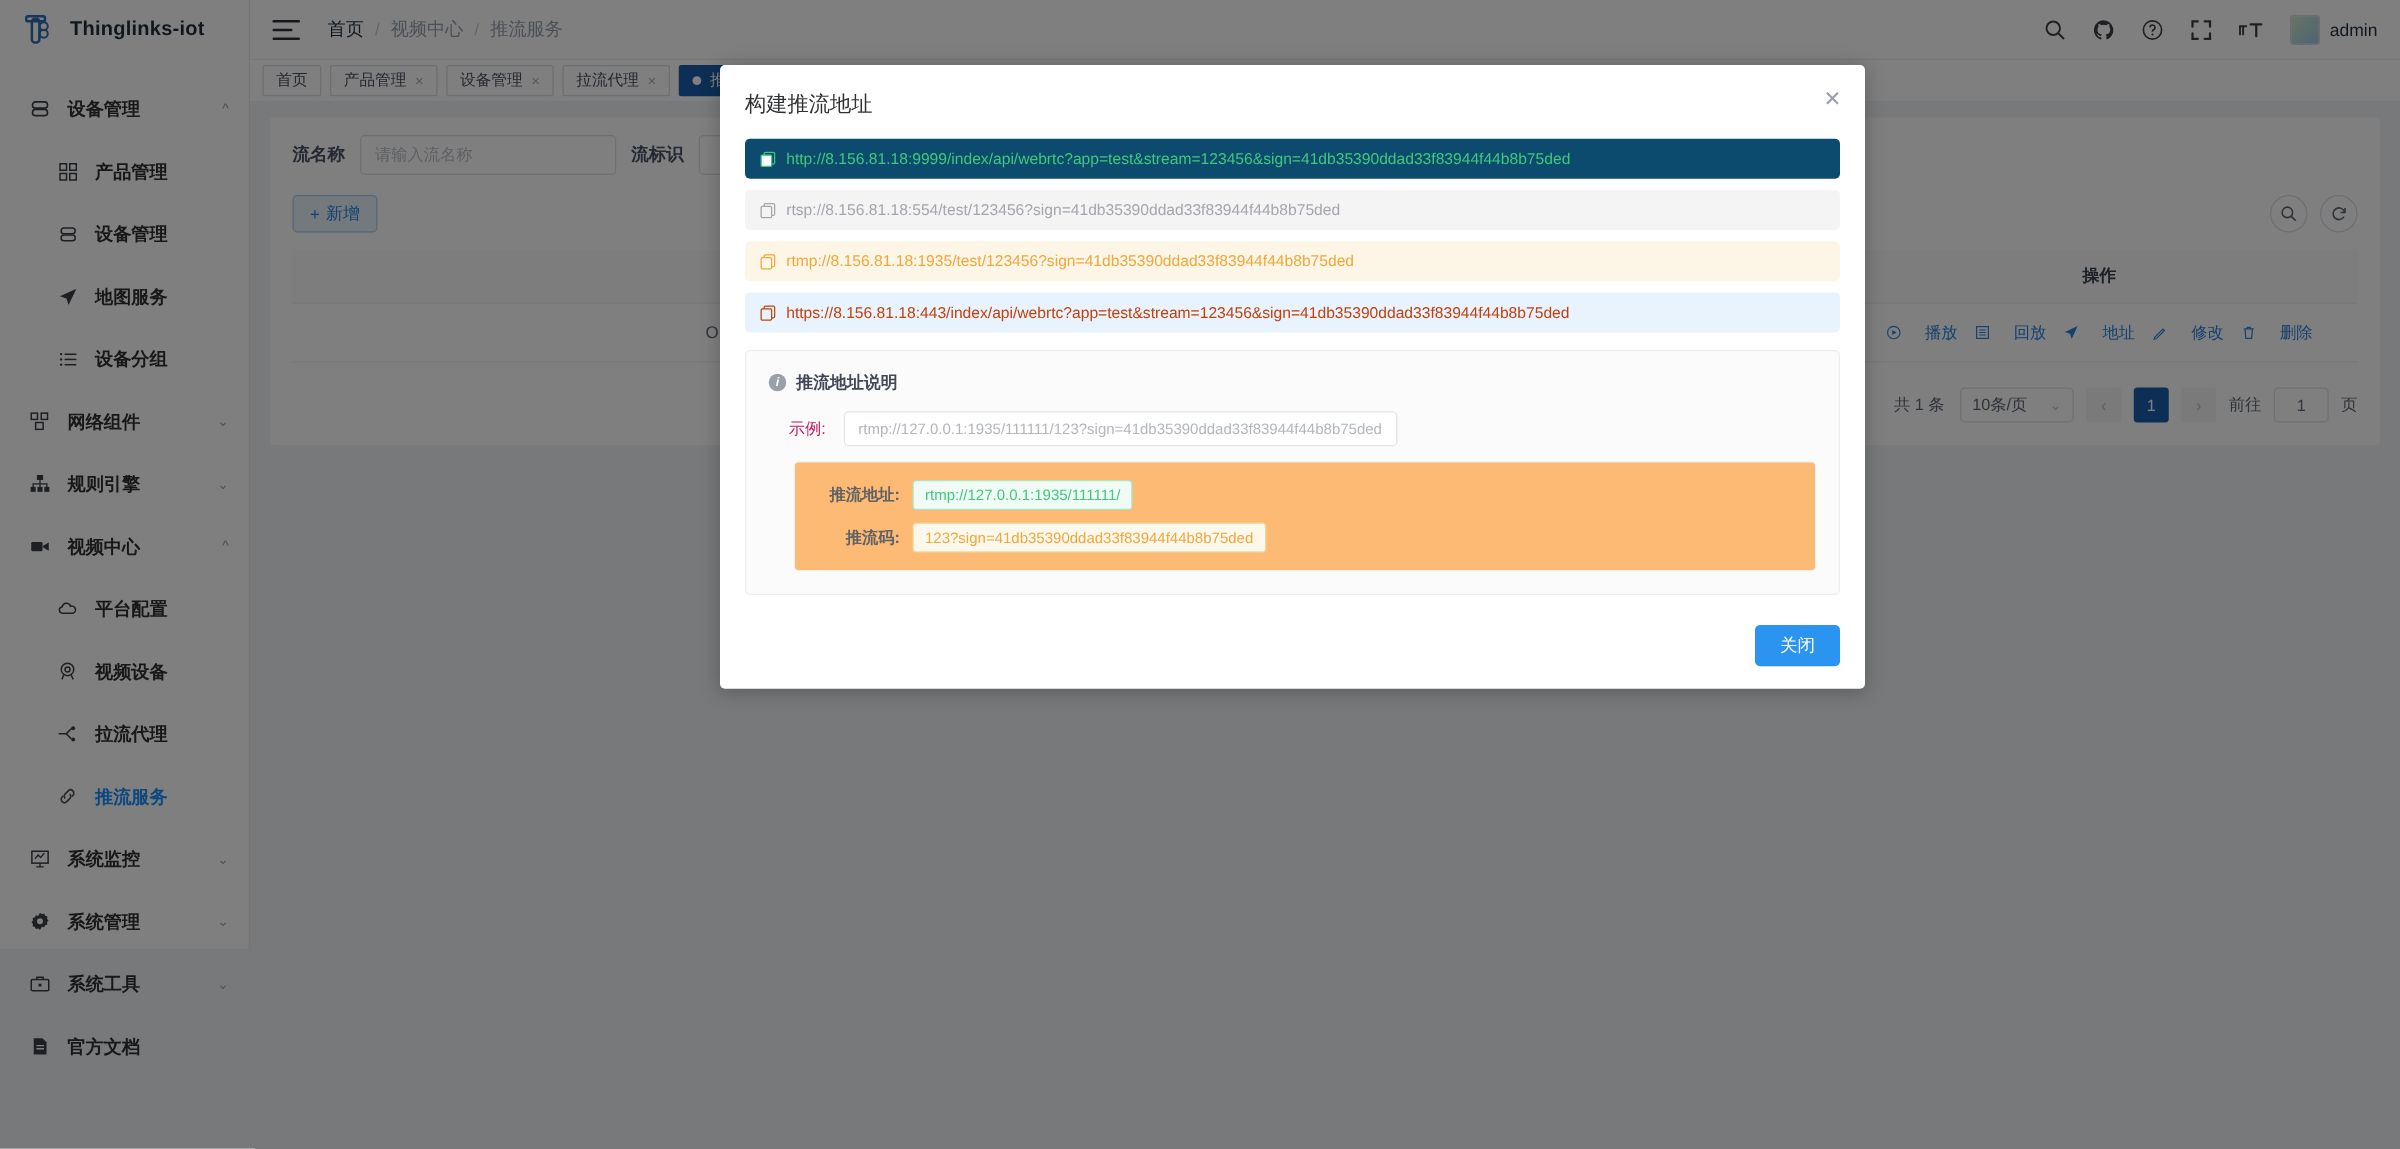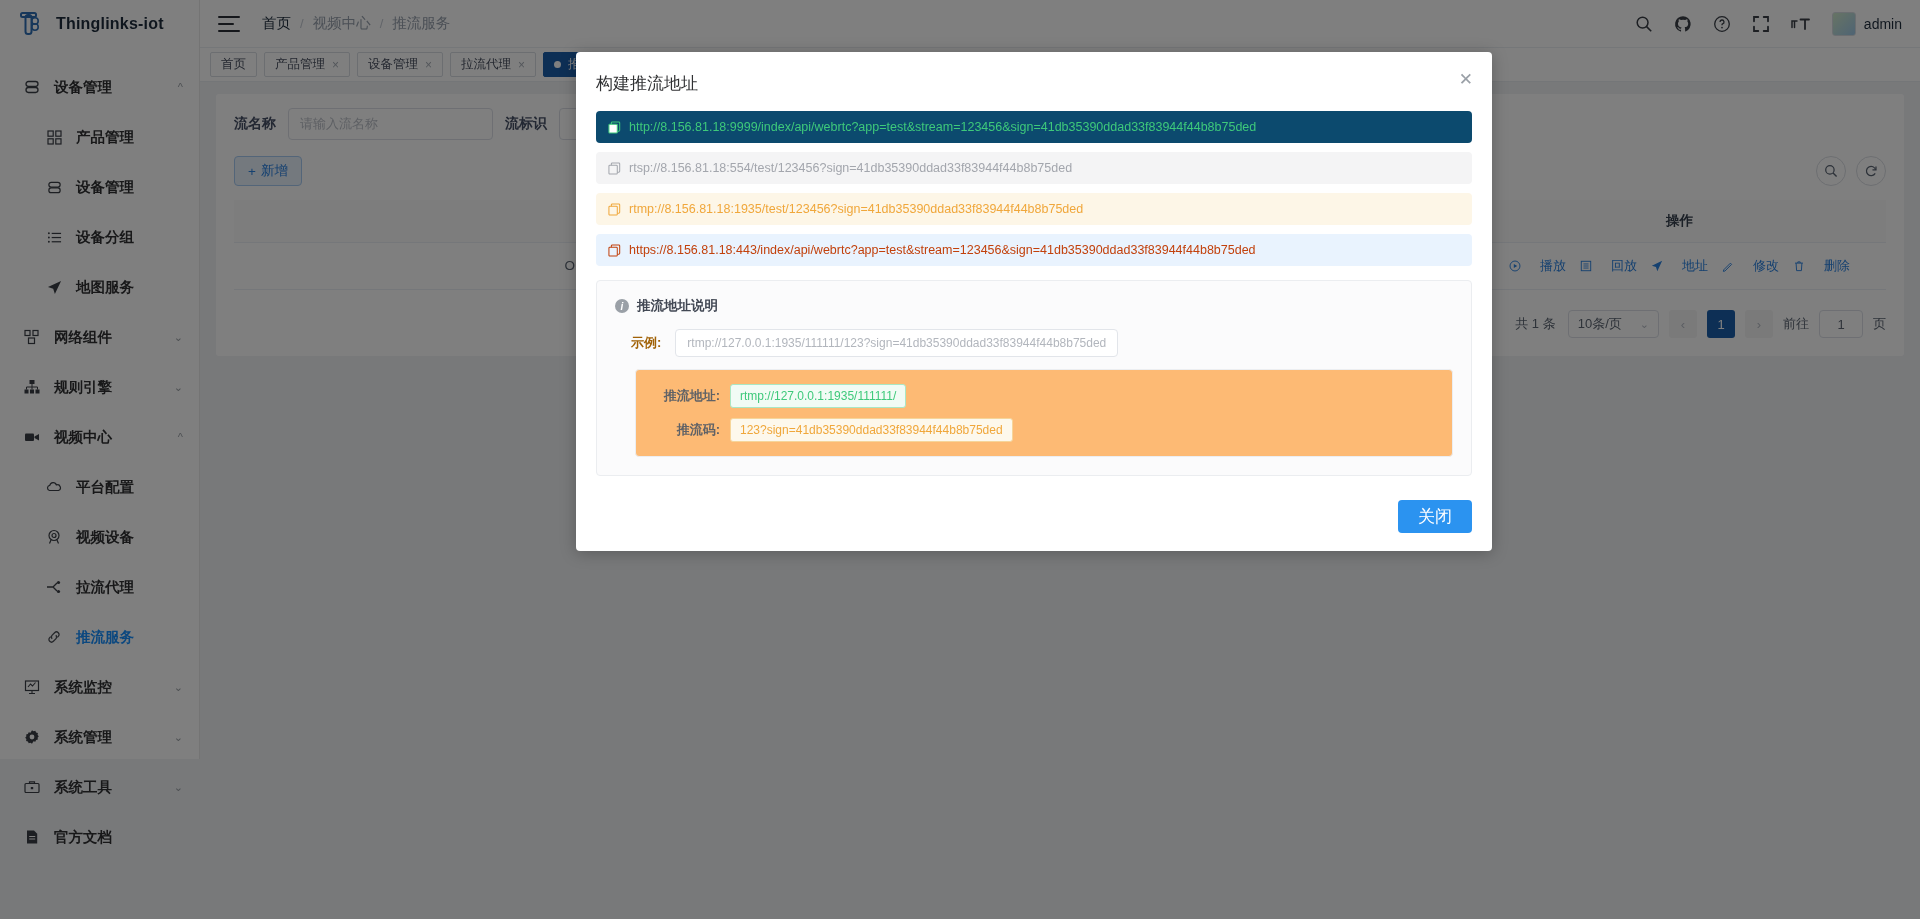--- a/index.html
+++ b/index.html
@@ -118,32 +118,32 @@
   .url-row.orange{ background: #fdf6e7; color: #f0a73b; }
   .url-row.blue  { background: #e9f3fe; color: #c2410c; }
 
   .note {
     margin-top: 14px; border: 1px solid #ebedf0; border-radius: 4px; background: #fbfbfc;
     padding: 16px 18px 18px 18px;
   }
   .note-title { display: flex; align-items: center; gap: 8px; font-size: 13.5px; color: #424854; font-weight: bold; }
   .note-ico { width: 14px; height: 14px; border-radius: 50%; background: #9aa0a7; color: #fff; font-size: 10px; font-style: italic; display: flex; align-items: center; justify-content: center; font-weight: bold; }
   .example-row { display: flex; align-items: center; gap: 14px; margin: 14px 0 0 16px; }
-  .ex-label { font-size: 13px; color: #a16207; font-weight: bold; }
+  .ex-label { font-size: 13px; color: #be185d; font-weight: normal; }
   .ex-box { border: 1px solid #e2e5ea; border-radius: 4px; background: #fff; padding: 6px 11px; font-size: 12px; color: #b2b6bd; }
   .inner-box { margin: 12px 0 0 20px; background: #fdba74; border: 1px solid #eceef1; border-radius: 4px; padding: 14px 18px; }
   .kv { display: flex; align-items: center; gap: 10px; margin-bottom: 10px; }
   .kv:last-child { margin-bottom: 0; }
   .kv-label { font-size: 13px; color: #606266; font-weight: bold; width: 66px; text-align: right; }
   .chip { padding: 4px 9px; border-radius: 3px; font-size: 12px; border: 1px solid; }
   .chip.green { background: #f1fbf5; border-color: #a9e7c4; color: #3ec97b; }
   .chip.orange { background: #fdf8ec; border-color: #f6d59a; color: #f0a73b; }
 
   .modal-foot { padding: 14px 20px 18px 20px; display: flex; justify-content: flex-end; }
-  .btn-close { background: #2b93f0; color: #fff; border: none; border-radius: 4px; height: 33px; padding: 0 20px; font-size: 17px; cursor: pointer; font-family: "Liberation Sans", sans-serif; }
+  .btn-close { background: #2b93f0; color: #fff; border: none; border-radius: 4px; height: 33px; padding: 0 20px; font-size: 14px; cursor: pointer; font-family: "Liberation Sans", sans-serif; }
 
   svg { display: block; }
 </style>
 </head>
 <body>
 
 <div class="app">
 
   <aside class="sidebar">
     <div class="logo-row">
@@ -189,38 +189,38 @@
               <rect x="2" y="2.5" width="12" height="5" rx="2.4" fill="none" stroke="currentColor" stroke-width="1.3"></rect>
               <rect x="2" y="8.5" width="12" height="5" rx="2.4" fill="none" stroke="currentColor" stroke-width="1.3"></rect>
             </svg>
         </span>
         <span class="mi-label">设备管理</span>
       </div>
 
       <div class="menu-item sub">
         <span class="mi-icon">
           <svg width="15" height="15" viewBox="0 0 16 16">
+              <path d="M15 1 L1 7.5 L6.6 9.4 L8.4 15 Z" fill="currentColor"></path>
+            </svg>
+        </span>
+        <span class="mi-label">地图服务</span>
+      </div>
+
+      <div class="menu-item sub">
+        <span class="mi-icon">
+          <svg width="15" height="15" viewBox="0 0 16 16">
               <circle cx="2" cy="3.5" r="1" fill="currentColor"></circle>
               <rect x="5" y="3" width="10" height="1.3" fill="currentColor"></rect>
               <circle cx="2" cy="8" r="1" fill="currentColor"></circle>
               <rect x="5" y="7.4" width="10" height="1.3" fill="currentColor"></rect>
               <circle cx="2" cy="12.5" r="1" fill="currentColor"></circle>
               <rect x="5" y="11.9" width="10" height="1.3" fill="currentColor"></rect>
             </svg>
         </span>
         <span class="mi-label">设备分组</span>
-      </div>
-
-      <div class="menu-item sub">
-        <span class="mi-icon">
-          <svg width="15" height="15" viewBox="0 0 16 16">
-              <path d="M15 1 L1 7.5 L6.6 9.4 L8.4 15 Z" fill="currentColor"></path>
-            </svg>
-        </span>
-        <span class="mi-label">地图服务</span>
       </div>
 
       <div class="menu-item">
         <span class="mi-icon">
           <svg width="16" height="16" viewBox="0 0 16 16">
               <rect x="1" y="1.5" width="5" height="5" fill="none" stroke="currentColor" stroke-width="1.2"></rect>
               <rect x="9" y="1.5" width="5" height="5" fill="none" stroke="currentColor" stroke-width="1.2"></rect>
               <rect x="4.5" y="9" width="6" height="5.5" fill="none" stroke="currentColor" stroke-width="1.2"></rect>
             </svg>
         </span>

